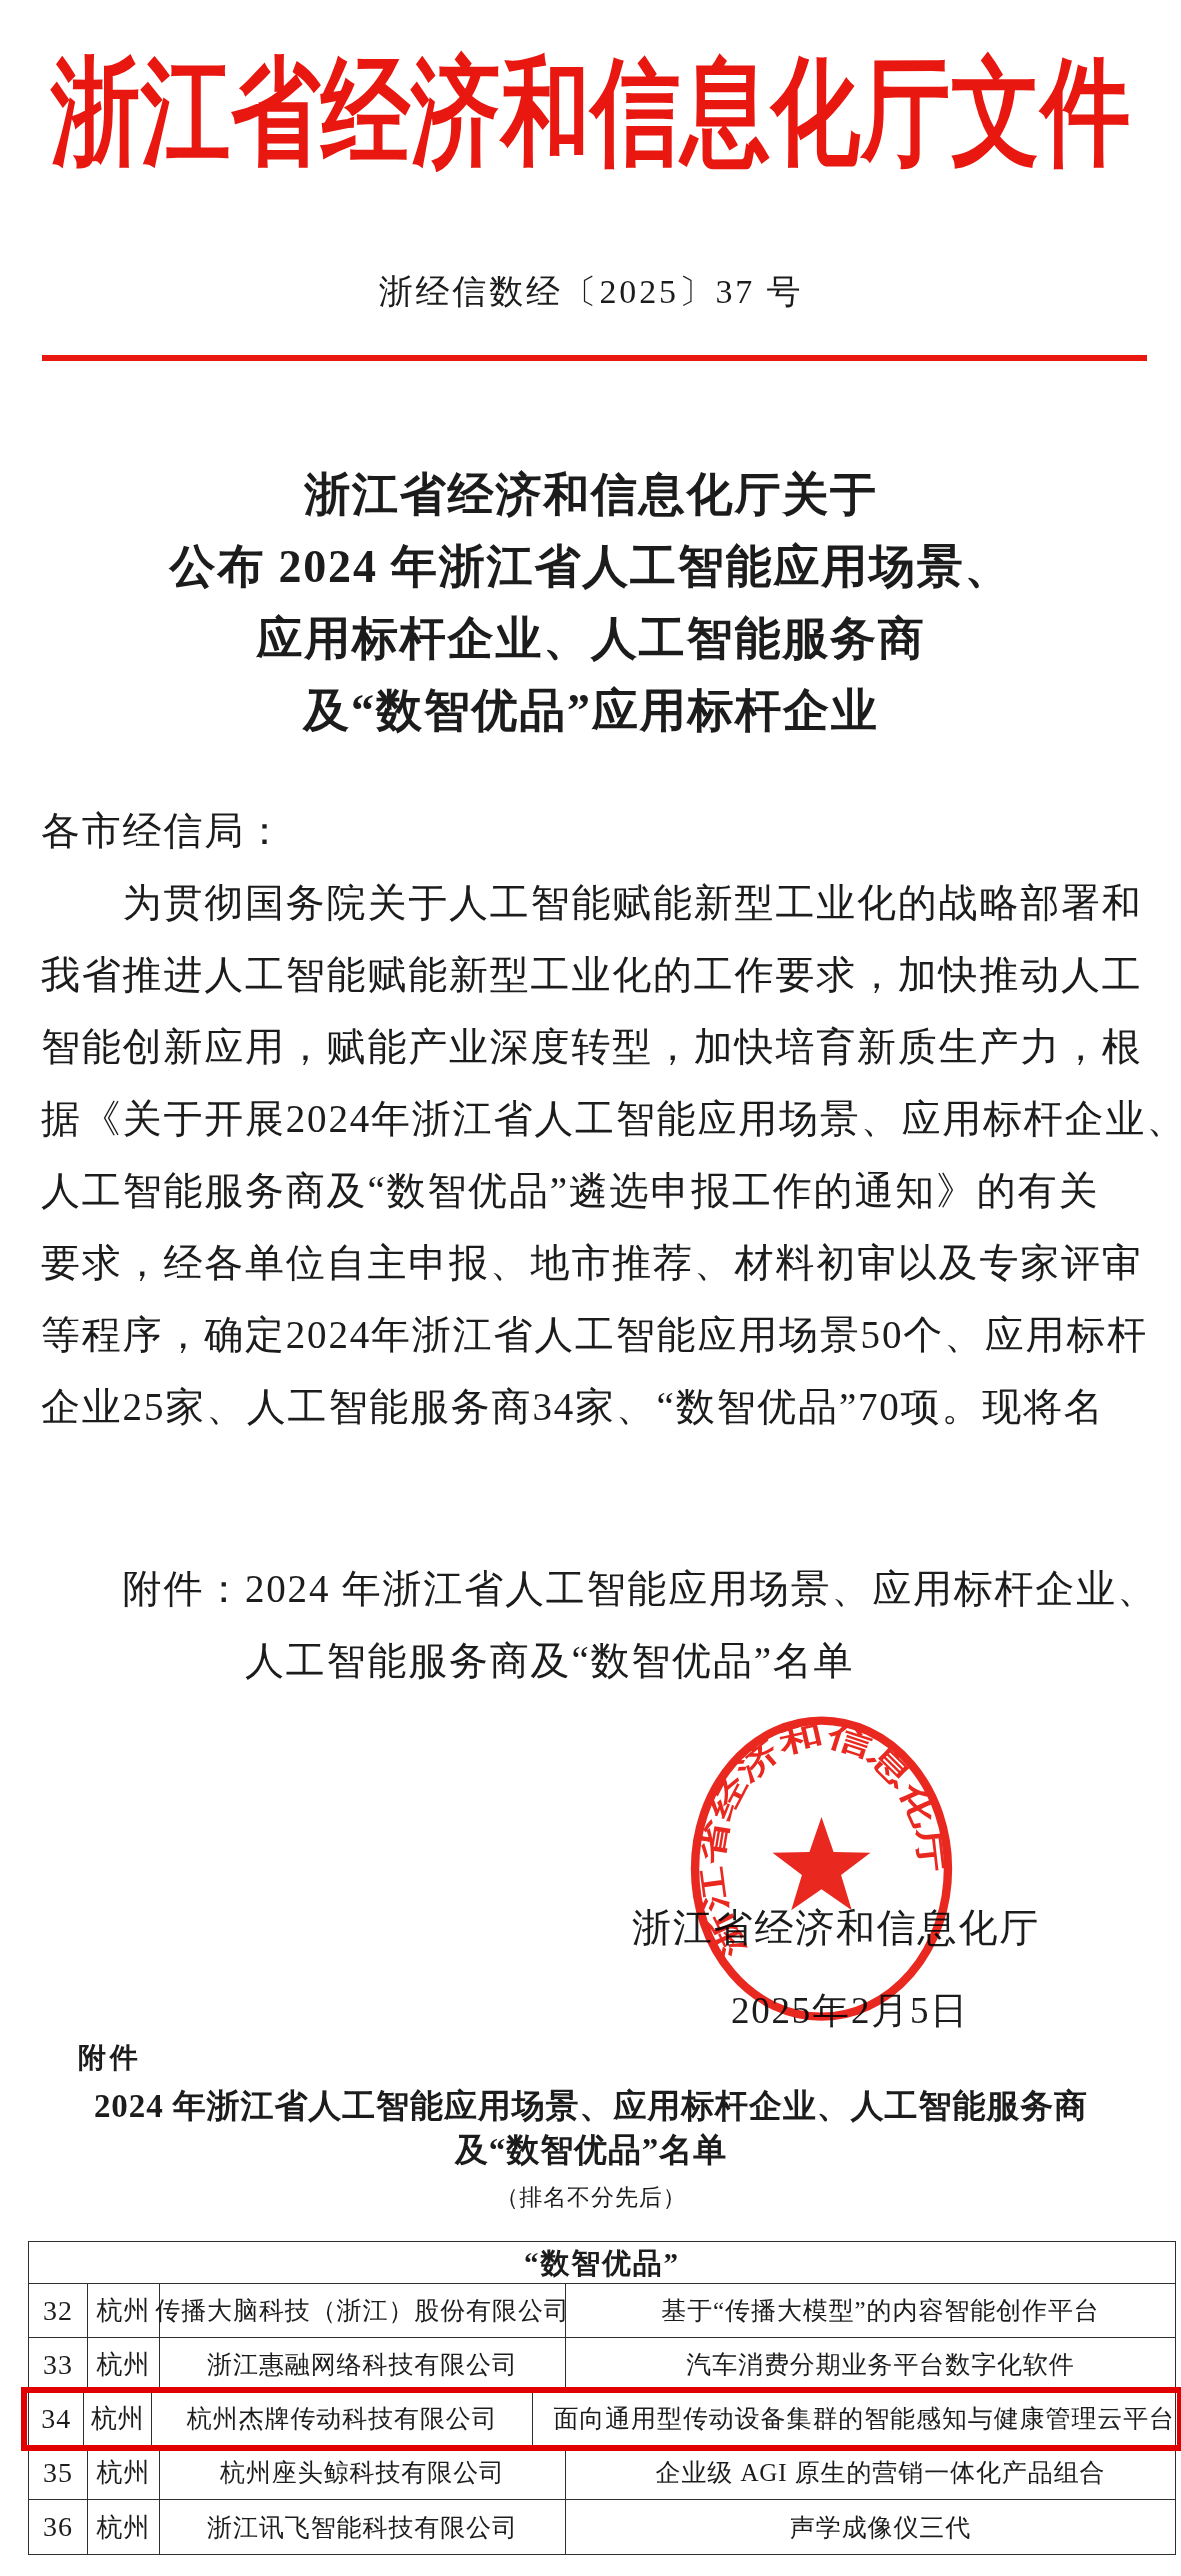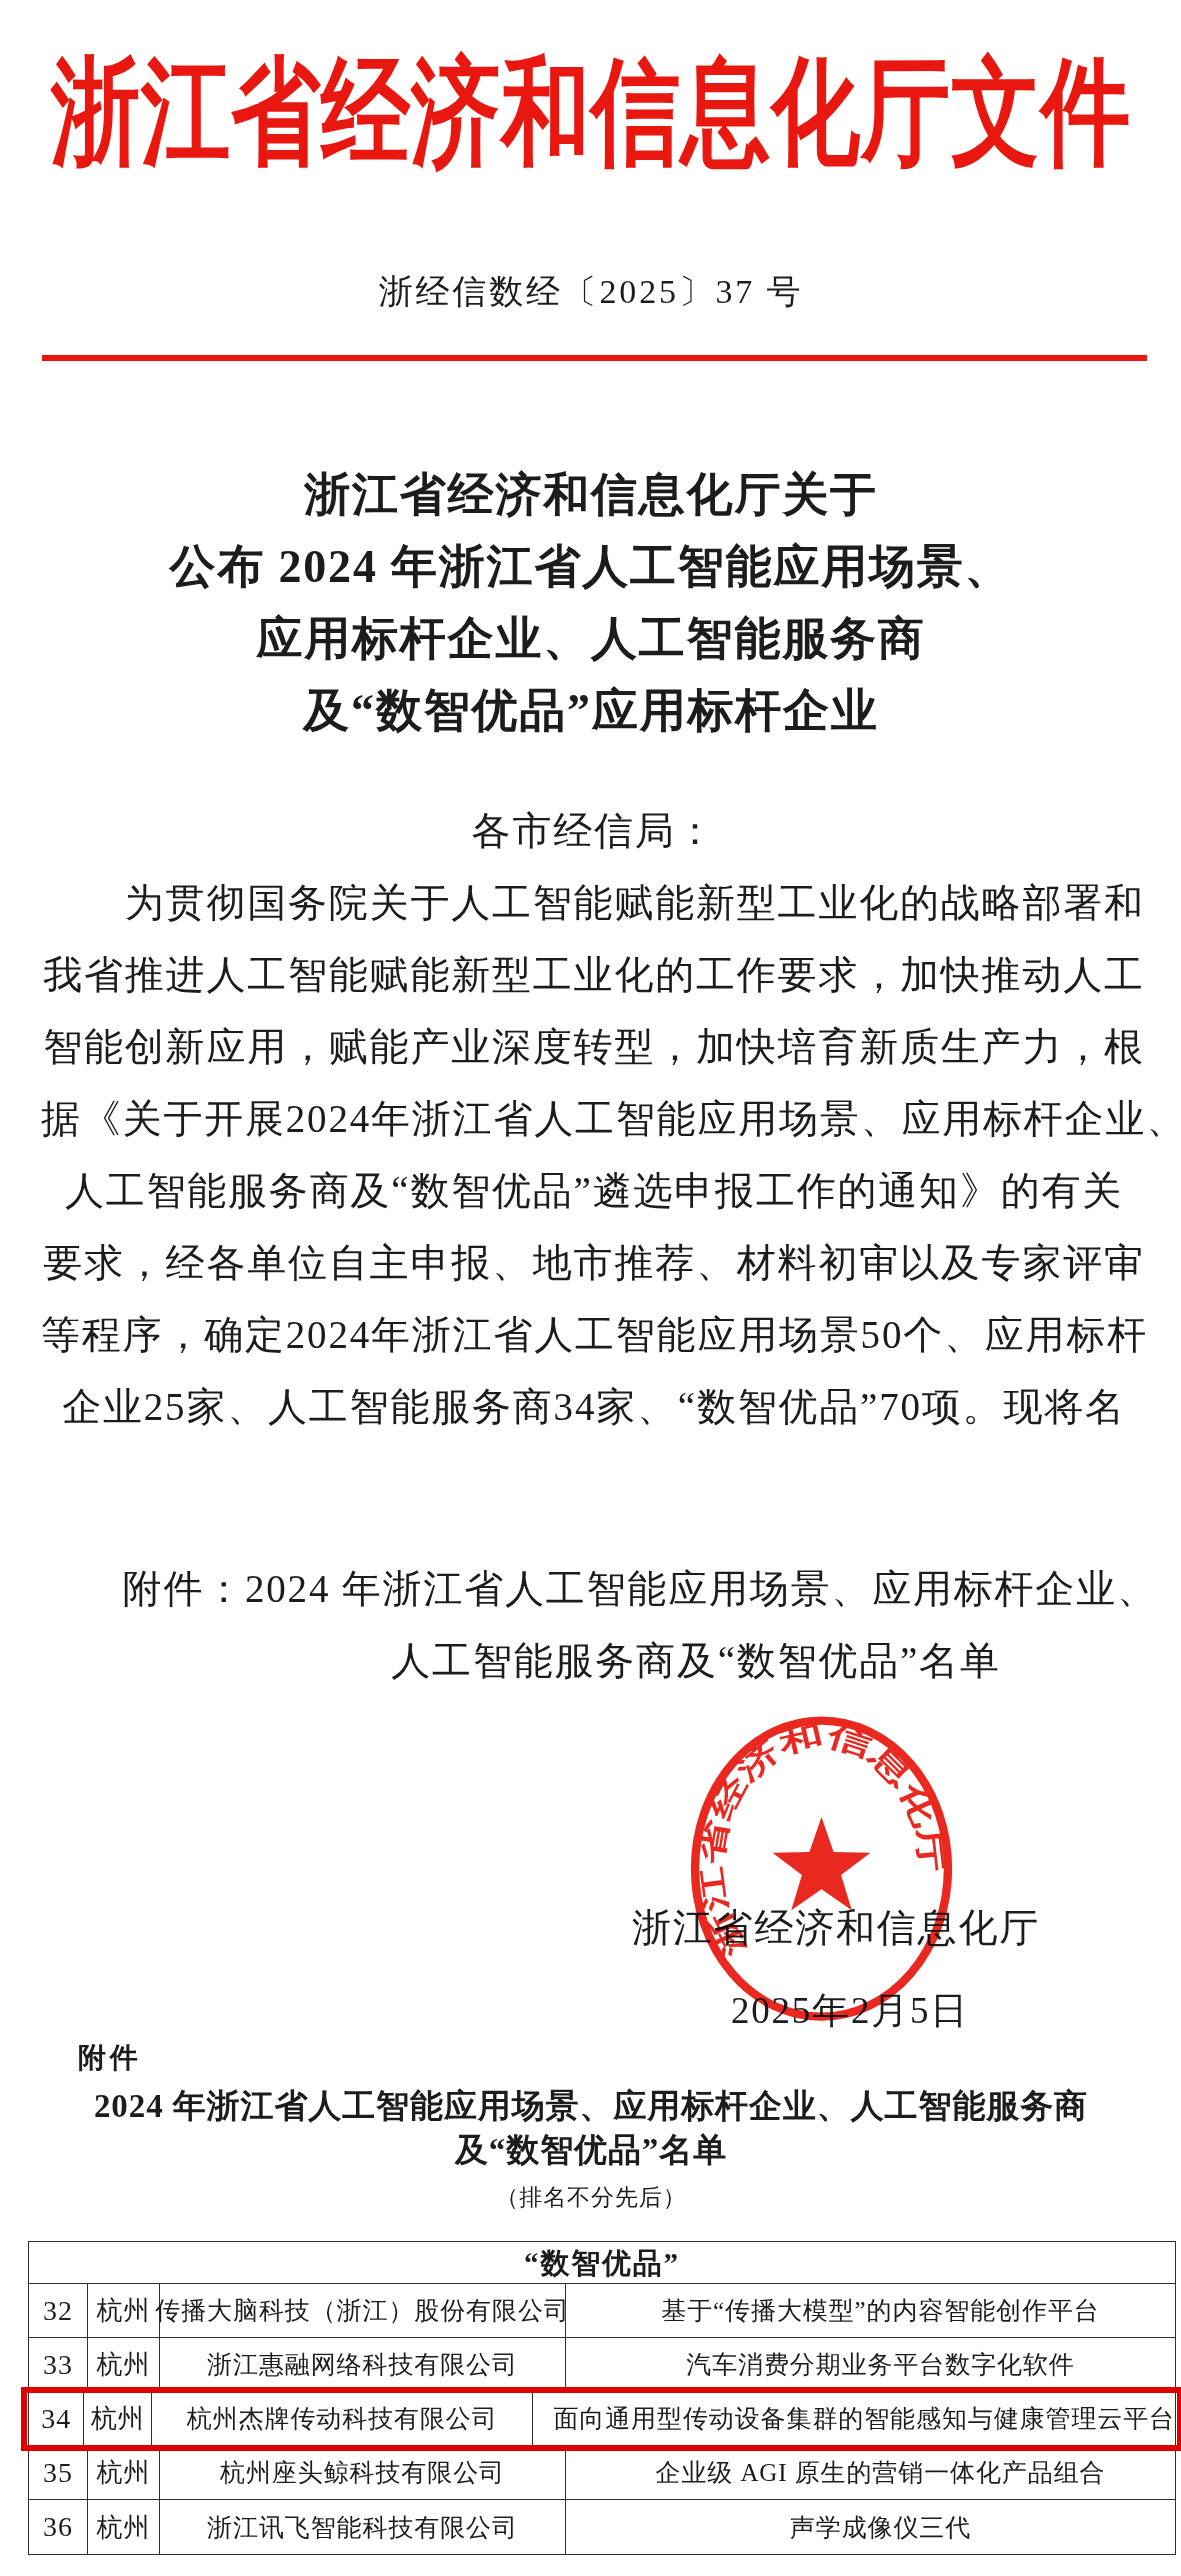--- a/index.html
+++ b/index.html
@@ -24,21 +24,21 @@
 
   
   .redline{position:absolute;top:345px;left:42px;right:35px;height:5.5px;background:var(--red);}
 
   
   .title{position:absolute;top:449px;left:0;width:100%;text-align:center;
     font-size:46px;font-weight:bold;line-height:72px;letter-spacing:1.8px;}
 
   
   .body{position:absolute;top:785px;left:41px;right:35px;font-size:39px;letter-spacing:1.8px;}
-  .bline{height:72px;line-height:72px;white-space:nowrap;text-align:center;}
+  .bline{height:72px;line-height:72px;white-space:nowrap;}
 
   .attach-ref{position:absolute;top:1543px;left:41px;right:35px;font-size:39px;letter-spacing:1.8px;}
 
   
   .seal-svg{position:absolute;left:681px;top:1700px;width:281px;height:321px;
     mix-blend-mode:multiply;opacity:.93;z-index:3;}
   .sig-block{position:absolute;top:1891px;left:559px;width:554px;text-align:center;z-index:1;}
   .sig-agency{font-size:39px;letter-spacing:1.8px;}
   .sig-date{margin-top:31px;padding-left:28px;font-size:37px;letter-spacing:1.8px;}
 

